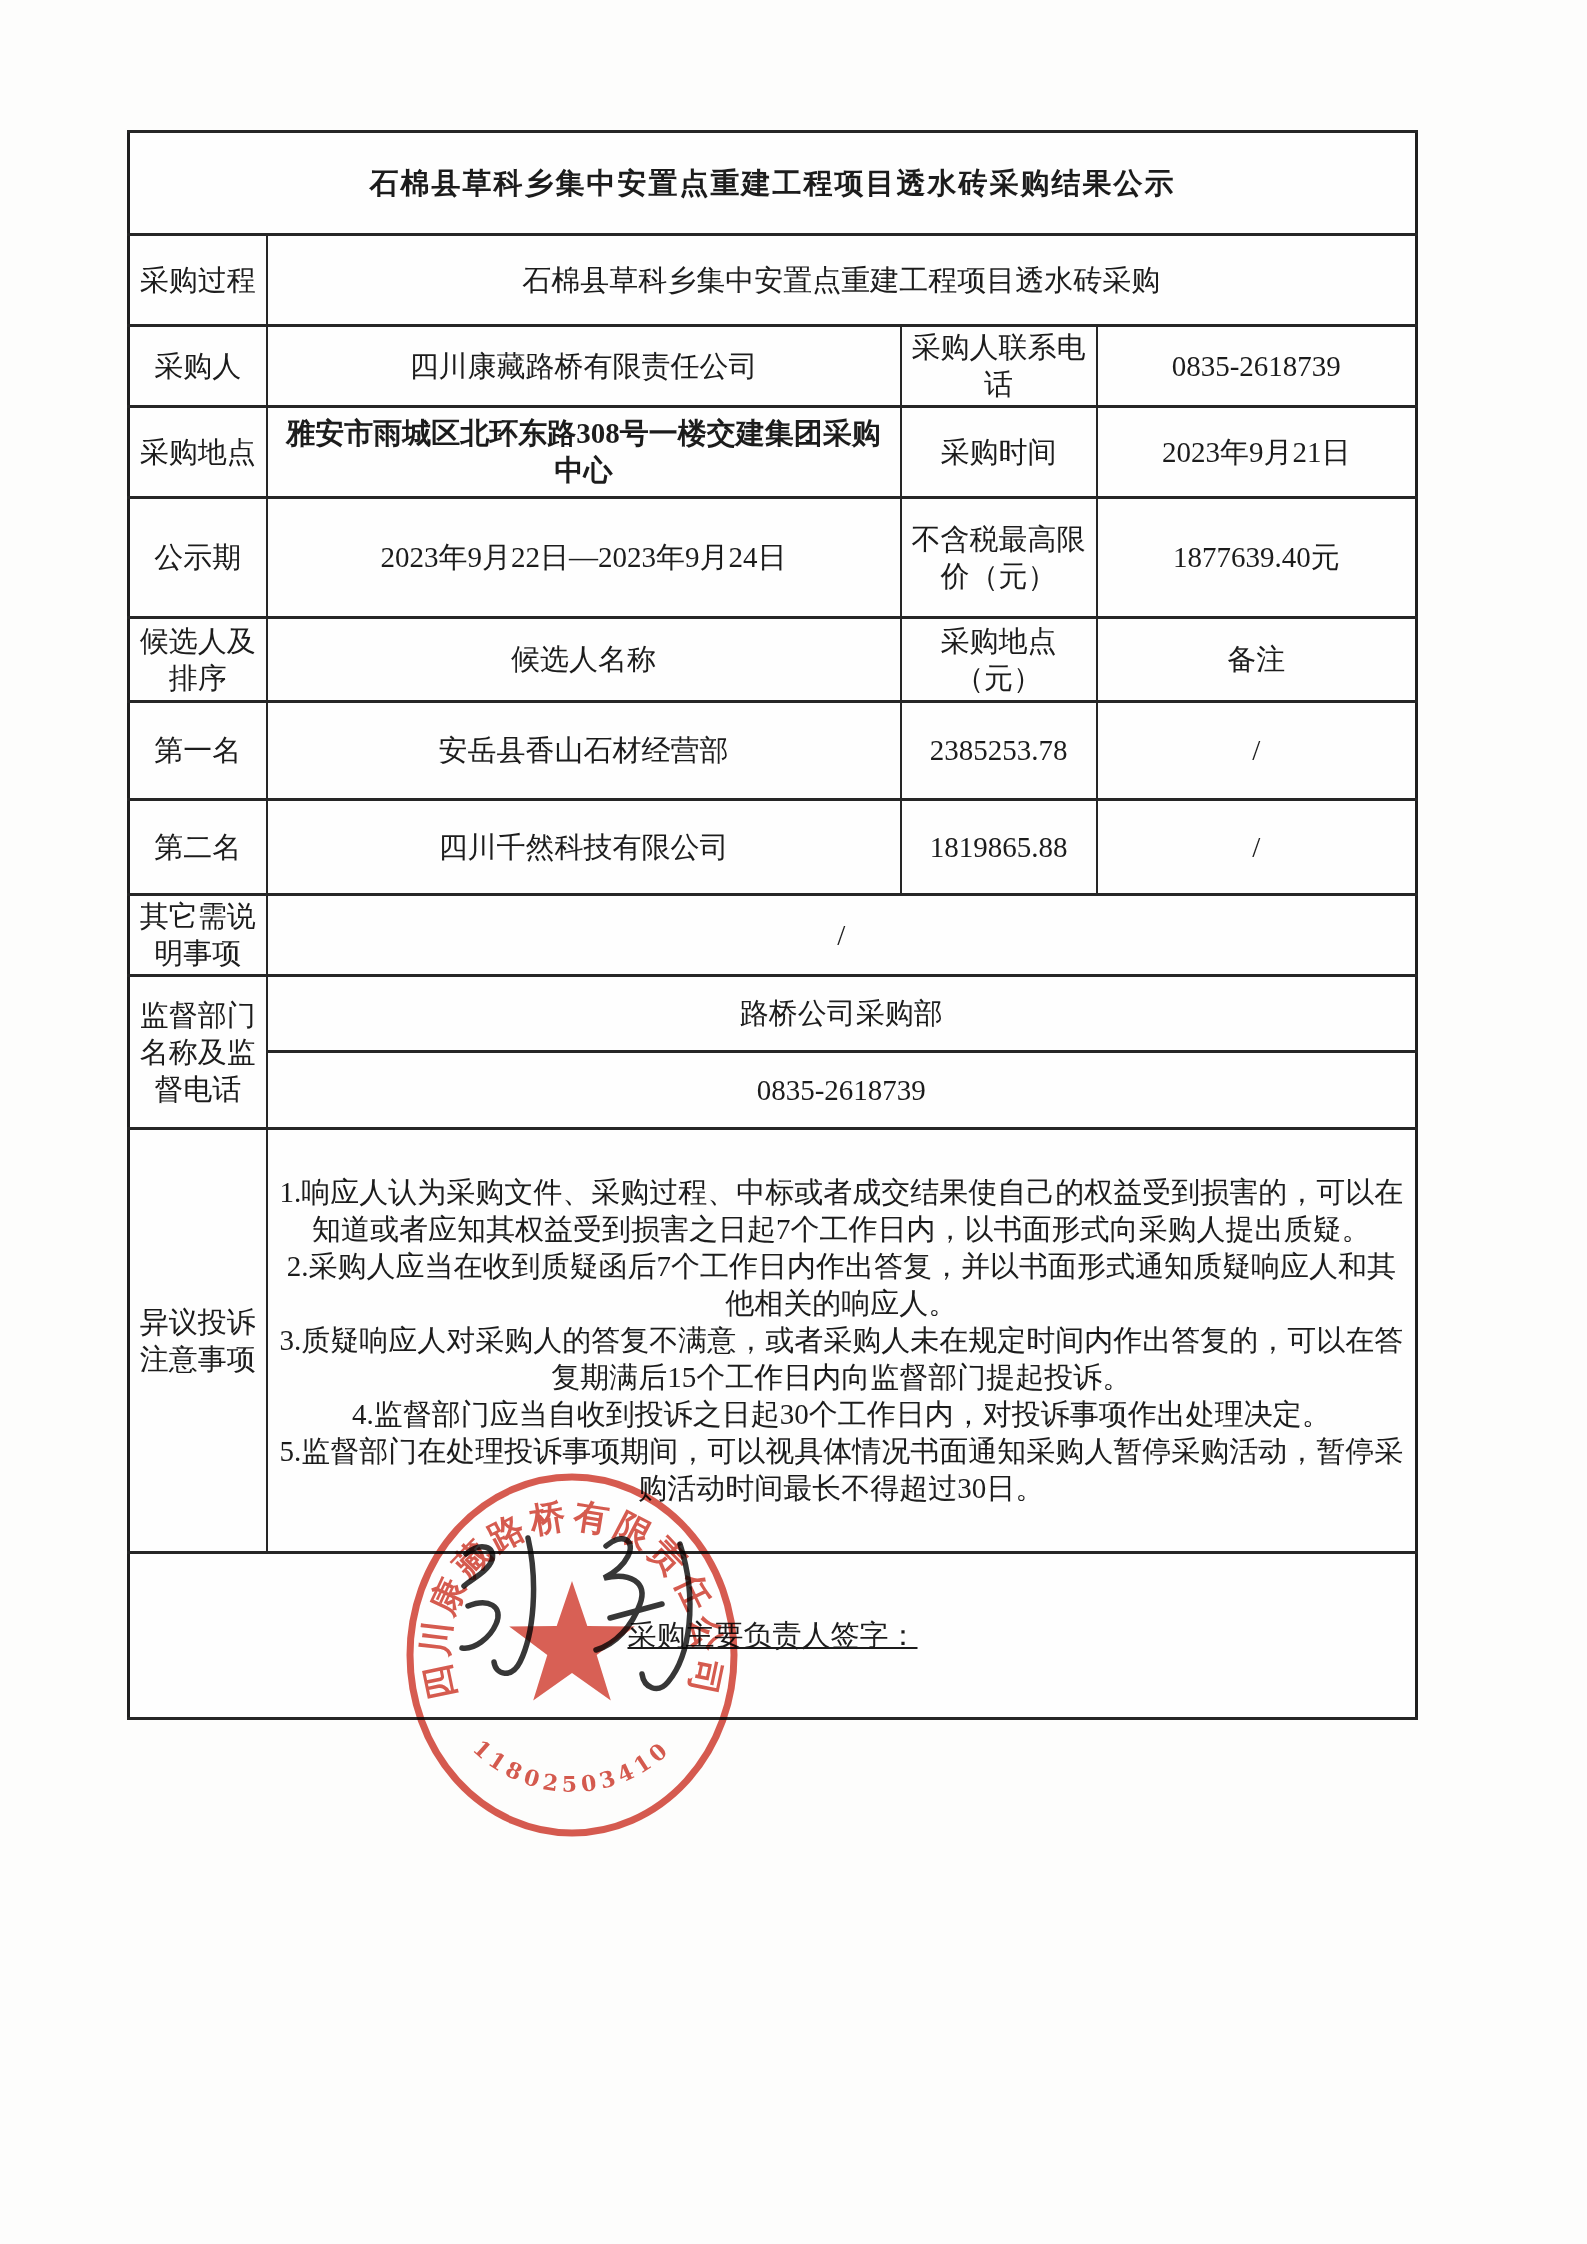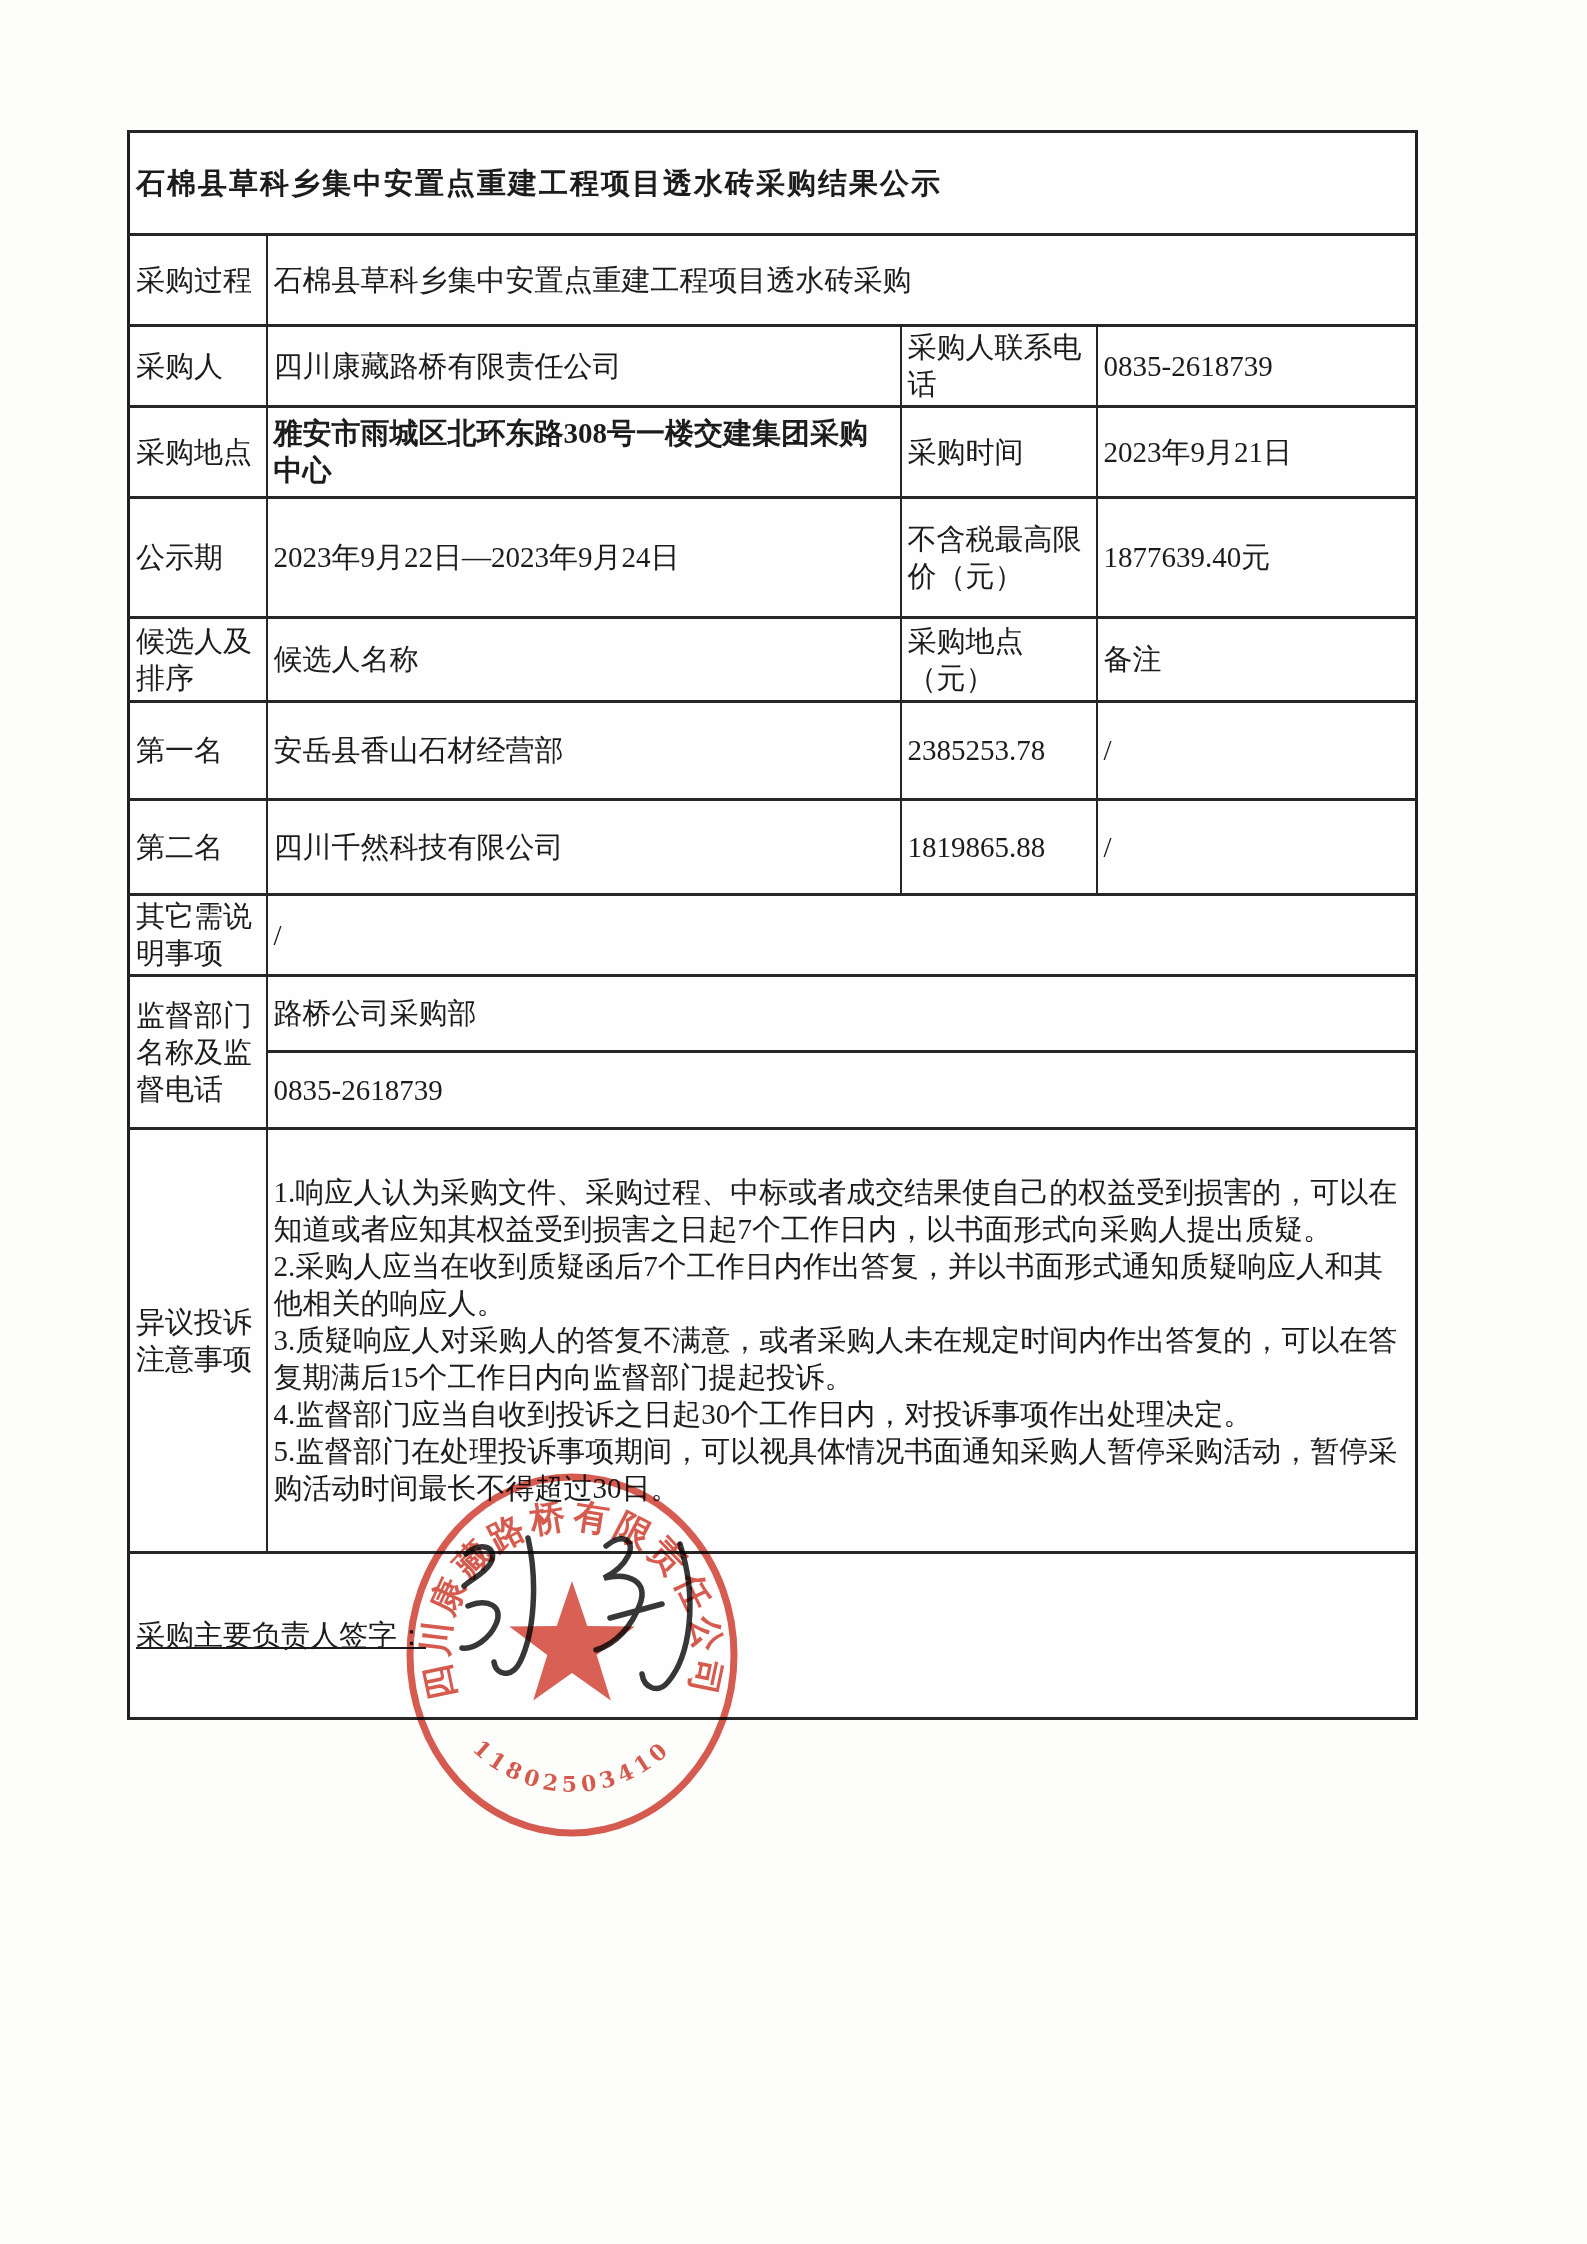--- a/index.html
+++ b/index.html
@@ -15,21 +15,21 @@
     position:absolute;left:127px;top:130px;
     width:1288px;
     border-collapse:collapse;
     table-layout:fixed;
     border:3px solid #1f1f1f;
     background:#fefefe;
   }
   table.doc td{
     border:2px solid #262626;
     border-top-width:3px;border-bottom-width:3px;
-    vertical-align:middle;
+    text-align:center;vertical-align:middle;
     font-size:29px;line-height:37px;
     padding:2px 6px;
     word-break:break-word;
   }
   td.title-cell{
     font-size:40px;font-weight:bold;letter-spacing:2px;
   }
   td.left-val{text-align:left;padding-left:8px;font-weight:bold;}
   td.notice-cell{
     text-align:left;vertical-align:middle;

